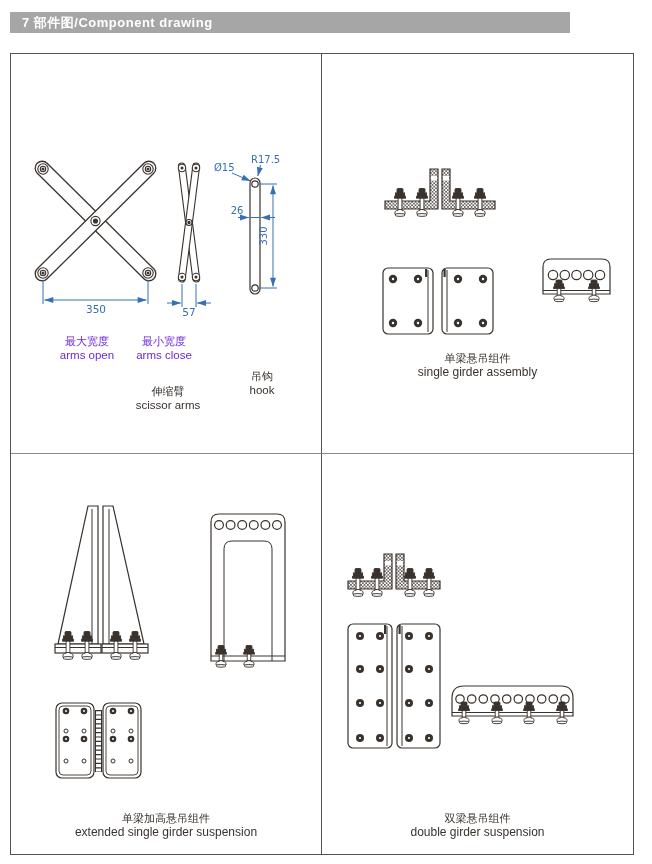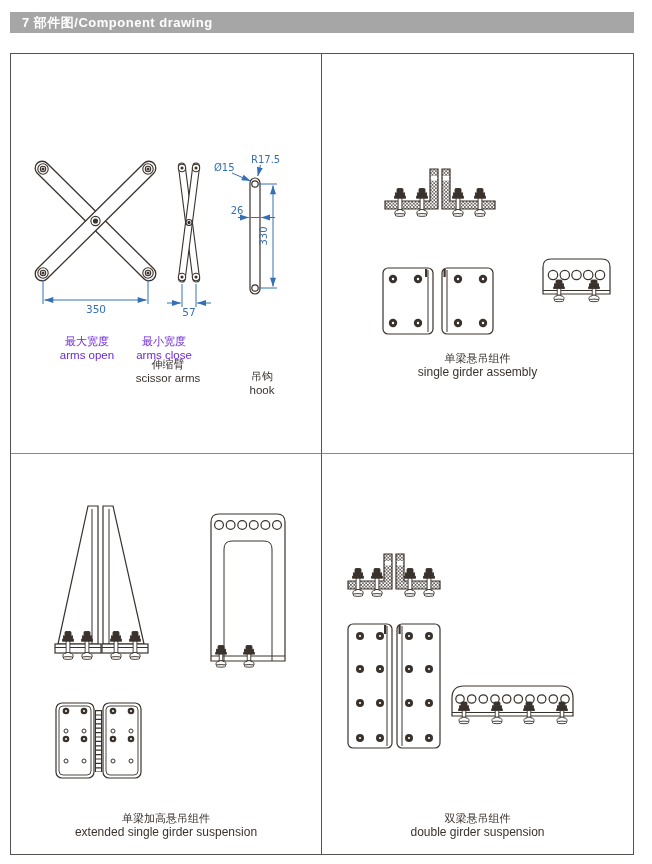--- a/index.html
+++ b/index.html
@@ -1,17 +1,17 @@
 <!DOCTYPE html>
 <html><head>
 <meta charset="utf-8">
 <style>
   html,body{margin:0;padding:0;background:#ffffff;}
   body{width:652px;height:864px;position:relative;font-family:"Liberation Sans",sans-serif;overflow:hidden;}
-  .header-bar{position:absolute;left:10px;top:12px;width:624px;height:21px;background:#a6a6a6;display:flex;align-items:center;}
+  .header-bar{position:absolute;left:10px;top:12px;width:560px;height:21px;background:#a6a6a6;display:flex;align-items:center;}
   .header-bar .title{color:#ffffff;font-size:13px;font-weight:bold;padding-left:12px;letter-spacing:0.5px;white-space:nowrap;}
   .component-table{position:absolute;left:10px;top:53px;width:624px;height:802px;border:1px solid #555250;box-sizing:border-box;display:grid;grid-template-columns:311px 311px;grid-template-rows:400px 400px;}
   .cell{position:relative;box-sizing:border-box;}
   .cell.tl{border-right:1px solid #555250;border-bottom:1px solid #8a8a8a;}
   .cell.tr{border-bottom:1px solid #8a8a8a;}
   .cell.bl{border-right:1px solid #555250;}
   svg{position:absolute;left:0;top:0;}
   .lbl{position:absolute;text-align:center;line-height:13px;}
   .lbl .zh{font-size:11px;display:block;}
   .lbl .en{font-size:11.5px;display:block;margin-top:1px;}
@@ -138,21 +138,21 @@
       <text class="dim" transform="translate(256,182) rotate(-90)" font-size="10" text-anchor="middle">330</text>
     </svg>
     <div class="lbl blue" style="left:31px;top:281px;width:90px;">
       <span class="zh">最大宽度</span>
       <span class="en">arms open</span>
     </div>
     <div class="lbl blue" style="left:108px;top:281px;width:90px;">
       <span class="zh">最小宽度</span>
       <span class="en">arms close</span>
     </div>
-    <div class="lbl dark" style="left:112px;top:304px;width:90px;">
+    <div class="lbl dark" style="left:112px;top:331px;width:90px;">
       <span class="zh">伸缩臂</span>
       <span class="en">scissor arms</span>
     </div>
     <div class="lbl dark" style="left:206px;top:316px;width:90px;">
       <span class="zh">吊钩</span>
       <span class="en">hook</span>
     </div>
   </div>
 
   <div class="cell tr">

